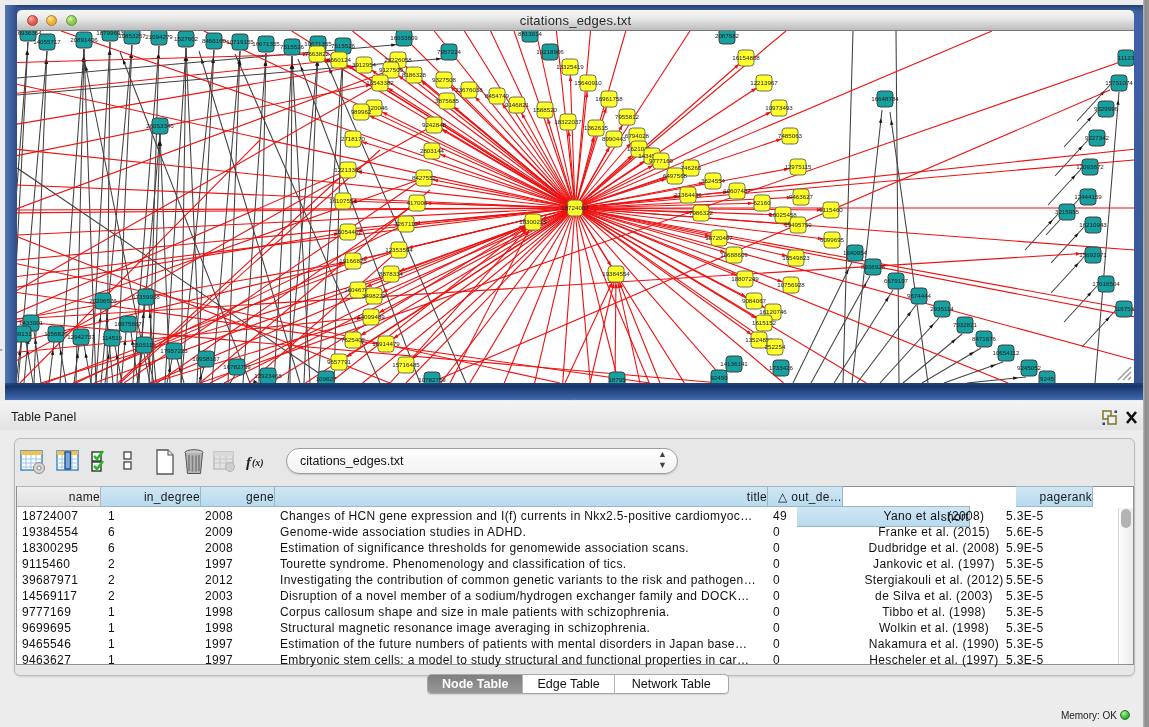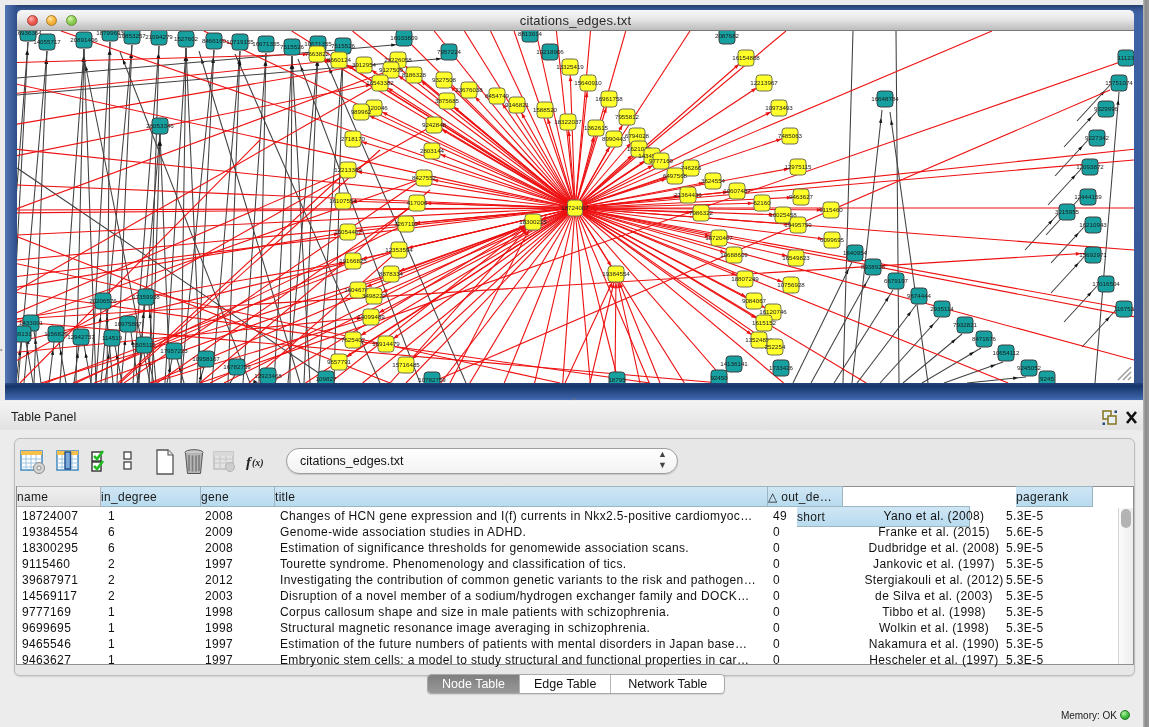--- a/index.html
+++ b/index.html
@@ -28,38 +28,38 @@
   background:#e7e7e7; border:1px solid #bdbdbd; border-radius:6px;
   box-shadow:0 1px 2px rgba(0,0,0,0.12); }
 #combo { position:absolute; left:286px; top:448px; width:392px; height:26px;
   background:linear-gradient(180deg,#ffffff,#f2f2f2); border:1px solid #9e9e9e; border-radius:13px;
   box-shadow:0 1px 1px rgba(0,0,0,0.15); font-size:12.5px; color:#111; line-height:24px;
   padding-left:13px; }
 #combo .ar { position:absolute; right:10px; top:0; font-size:9px; color:#444; line-height:11px; }
 #tablebox { position:absolute; left:16px; top:486px; width:1118px; height:179px;
   background:#fff; border:1px solid #8f8f8f; }
 .hd { position:absolute; top:486px; height:21px; background:linear-gradient(180deg,#cfe6f4,#b8dbee);
-  border:1px solid #9db6c4; border-left:none; font-size:12px; letter-spacing:0.3px; color:#1a1a1a; text-align:left;
+  border:1px solid #9db6c4; border-left:none; font-size:12px; letter-spacing:0.3px; color:#1a1a1a; text-align:right;
   line-height:20px; }
 .hg { background:linear-gradient(180deg,#efefef,#e2e2e2); border-color:#b5b5b5; }
 .trow { position:absolute; left:16px; width:1100px; height:16px; font-size:12px; letter-spacing:0.35px; color:#111; }
 .trow span { position:absolute; top:0; line-height:16px; white-space:nowrap; overflow:hidden; }
 .c0 { left:6px; width:80px; } .c1 { left:92px; width:60px; } .c2 { left:189px; width:50px; }
 .c3 { left:264px; width:492px; } .c4 { left:757px; width:60px; }
 .c5 { left:825px; width:186px; text-align:center; } .c6 { left:990px; width:90px; }
 #sbtrack { position:absolute; left:1118px; top:508px; width:15px; height:156px;
   background:linear-gradient(90deg,#fbfbfb,#ededed); border-left:1px solid #d5d5d5; }
 #sbthumb { position:absolute; left:1120.5px; top:509px; width:10px; height:19px;
   background:#b3b3b3; border-radius:5px; }
 #tabs { position:absolute; left:427px; top:674px; height:20px; display:flex;
   border:1px solid #a8a8a8; border-radius:4px; overflow:hidden; font-size:12.5px;
   background:#fff; box-shadow:0 1px 1px rgba(0,0,0,0.1);}
 #tabs div { padding:0 14px; line-height:19px; color:#111; }
 #tabs div:last-of-type { padding:0 17px; }
-#tabs .sel { background:linear-gradient(180deg,#7f7f7f,#989898); color:#fff; }
+#tabs .sel { background:linear-gradient(180deg,#7f7f7f,#989898); color:#fff;font-weight:bold; }
 #tabs .sep { width:1px; padding:0; background:#b5b5b5; }
 #mem { position:absolute; right:32px; top:710px; font-size:10px; color:#222; }
 #memdot { position:absolute; right:19px; top:710px; width:10px; height:10px; border-radius:50%;
   background:radial-gradient(circle at 35% 30%,#b4f1a0,#3dbb3d 55%,#1f8c1f); border:1px solid #237523; }
 .mini { position:absolute; font-size:8px; color:#777; }
 </style></head><body>
 <div id="desk"></div>
 <div id="deskL"></div>
 <div id="deskB"></div>
 <div id="titlebar"></div>

